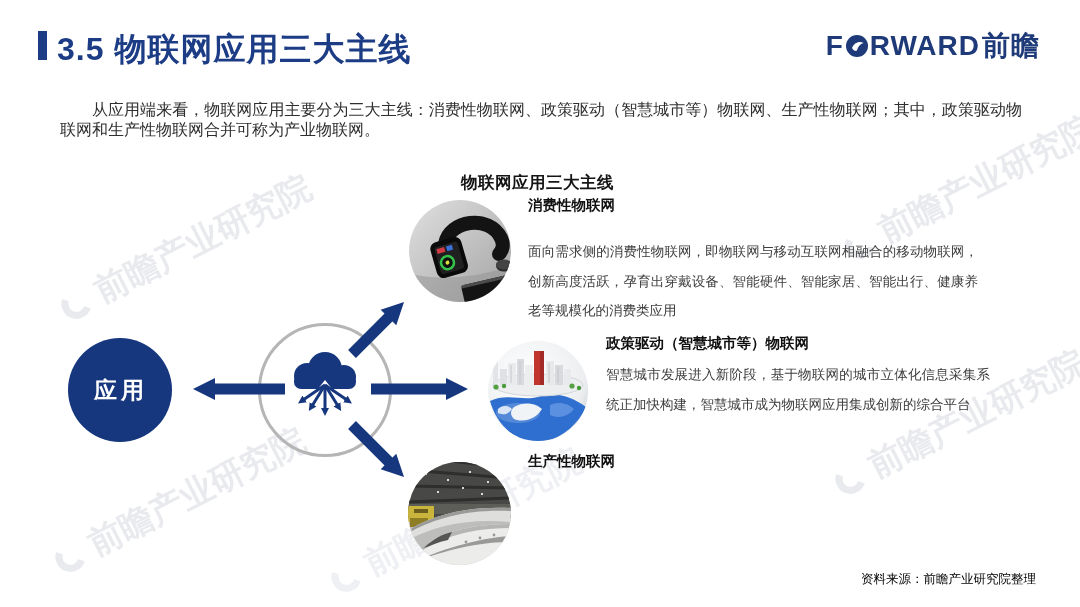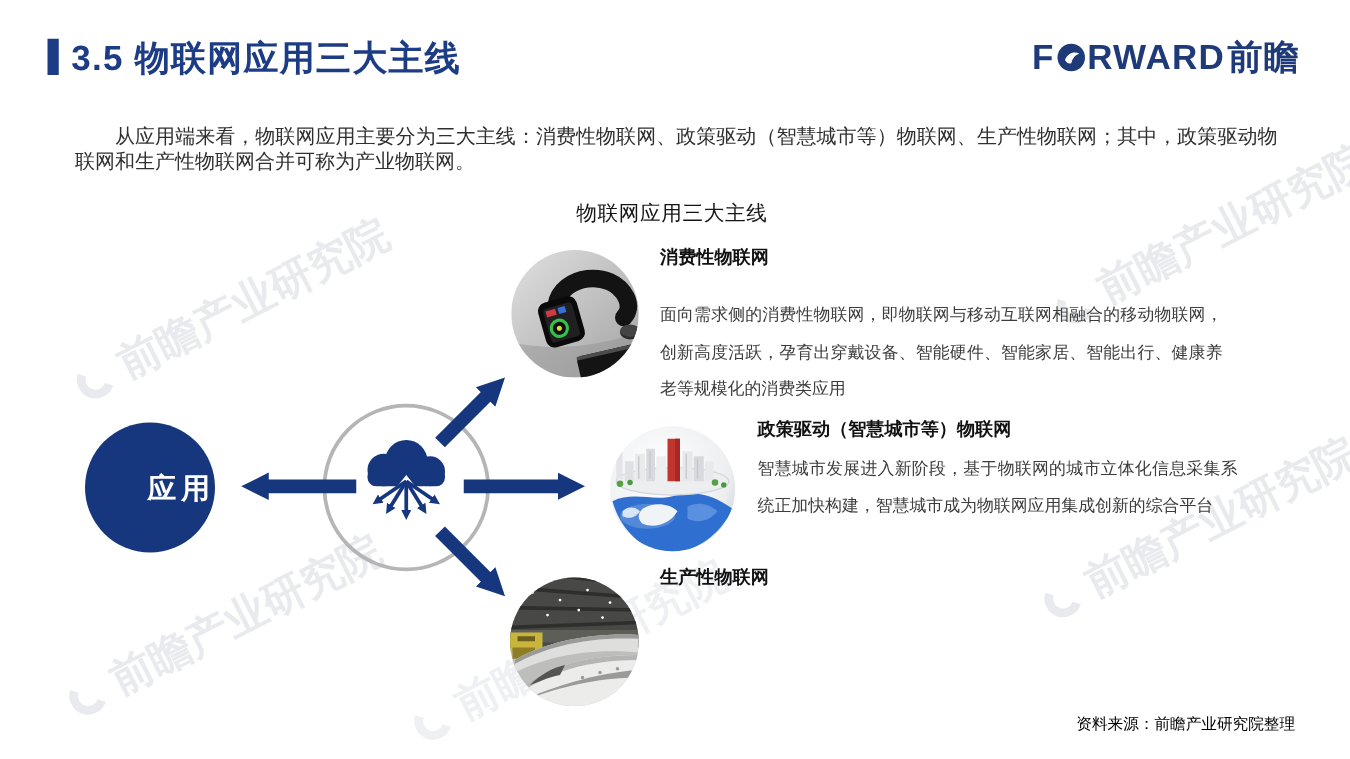--- a/index.html
+++ b/index.html
@@ -2,31 +2,31 @@
 <html><head>
 <meta charset="utf-8">
 <style>
   html,body { margin:0; padding:0; background:#fff; }
   .slide {
     position:relative; width:1080px; height:607px; background:#ffffff;
     overflow:hidden; font-family:"Liberation Sans","DejaVu Sans",sans-serif;
   }
   
   .accent-bar { position:absolute; left:38px; top:31px; width:9px; height:29px; background:#1c3c85; }
-  .page-title { position:absolute; left:57px; top:28px; font-size:28px; font-weight:bold; color:#1c3c85; letter-spacing:1px; z-index:2; }
+  .page-title { position:absolute; left:57px; top:28px; font-size:32px; font-weight:bold; color:#1c3c85; letter-spacing:1px; z-index:2; }
   .logo { position:absolute; right:40px; top:27px; display:flex; align-items:center; color:#1e3a78; font-weight:800; font-size:28px; letter-spacing:1px; z-index:2; }
   .logo .cn { margin-left:2px; font-weight:800; }
   .logo svg { margin:0 1px; display:block; }
   
   .intro { position:absolute; left:60px; top:100px; width:962px; font-size:16px; line-height:20px;
            color:#2f2f2f; text-align:justify; text-indent:2em; z-index:2; }
   
-  .diagram-title { position:absolute; left:461px; top:160px; font-size:16.5px; font-weight:normal; color:#151515; letter-spacing:0.5px; z-index:2; }
+  .diagram-title { position:absolute; left:461px; top:172px; font-size:16.5px; font-weight:bold; color:#151515; letter-spacing:0.5px; z-index:2; }
   .hub { position:absolute; left:68px; top:338px; width:104px; height:104px; border-radius:50%;
-         background:#16377e; color:#fff; display:flex; align-items:center; justify-content:flex-end;
+         background:#16377e; color:#fff; display:flex; align-items:center; justify-content:center;
          font-size:23px; font-weight:bold; letter-spacing:4px; padding-left:2px; box-sizing:border-box; z-index:2; }
   .ring { position:absolute; left:258px; top:323px; width:134px; height:134px; border:3px solid #b5b5b5;
           border-radius:50%; box-sizing:border-box; z-index:1; }
   .cloud-svg { position:absolute; left:283px; top:351px; z-index:2; }
   .arrows-svg { position:absolute; left:0; top:0; z-index:2; pointer-events:none; }
   .photo { position:absolute; z-index:2; }
   .img-watch { left:409px; top:200px; }
   .img-globe { left:484px; top:335px; }
   .img-train { left:408px; top:462px; }
   .item-title { position:absolute; font-size:14.5px; font-weight:bold; color:#111; z-index:2; }

